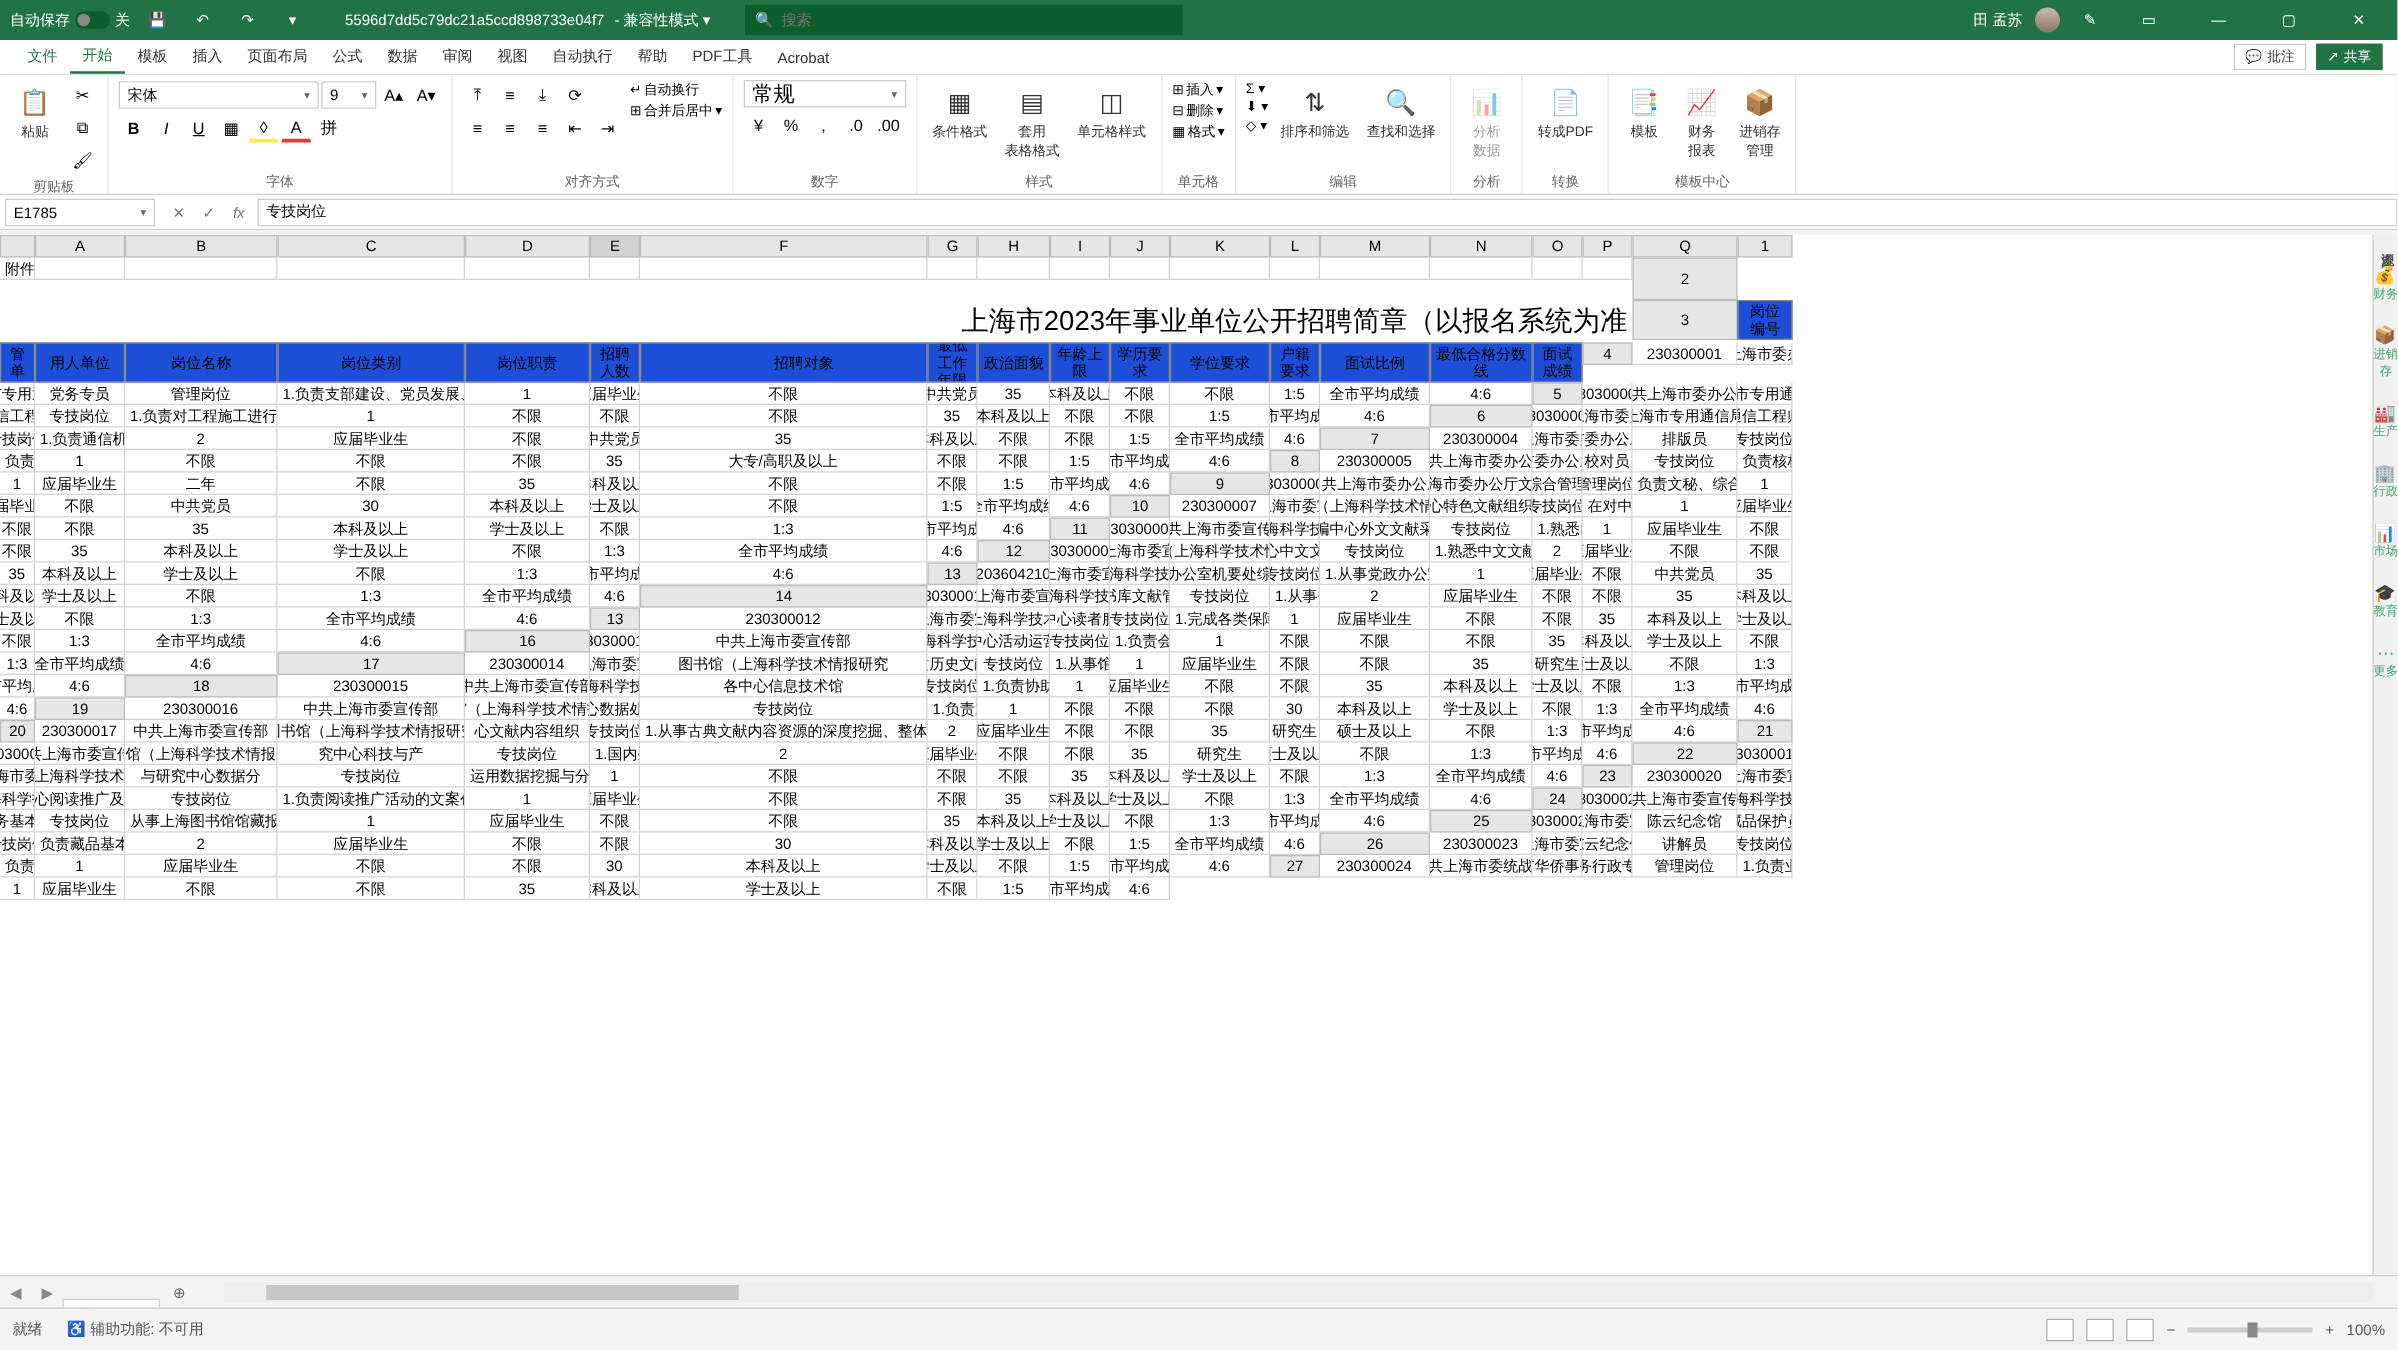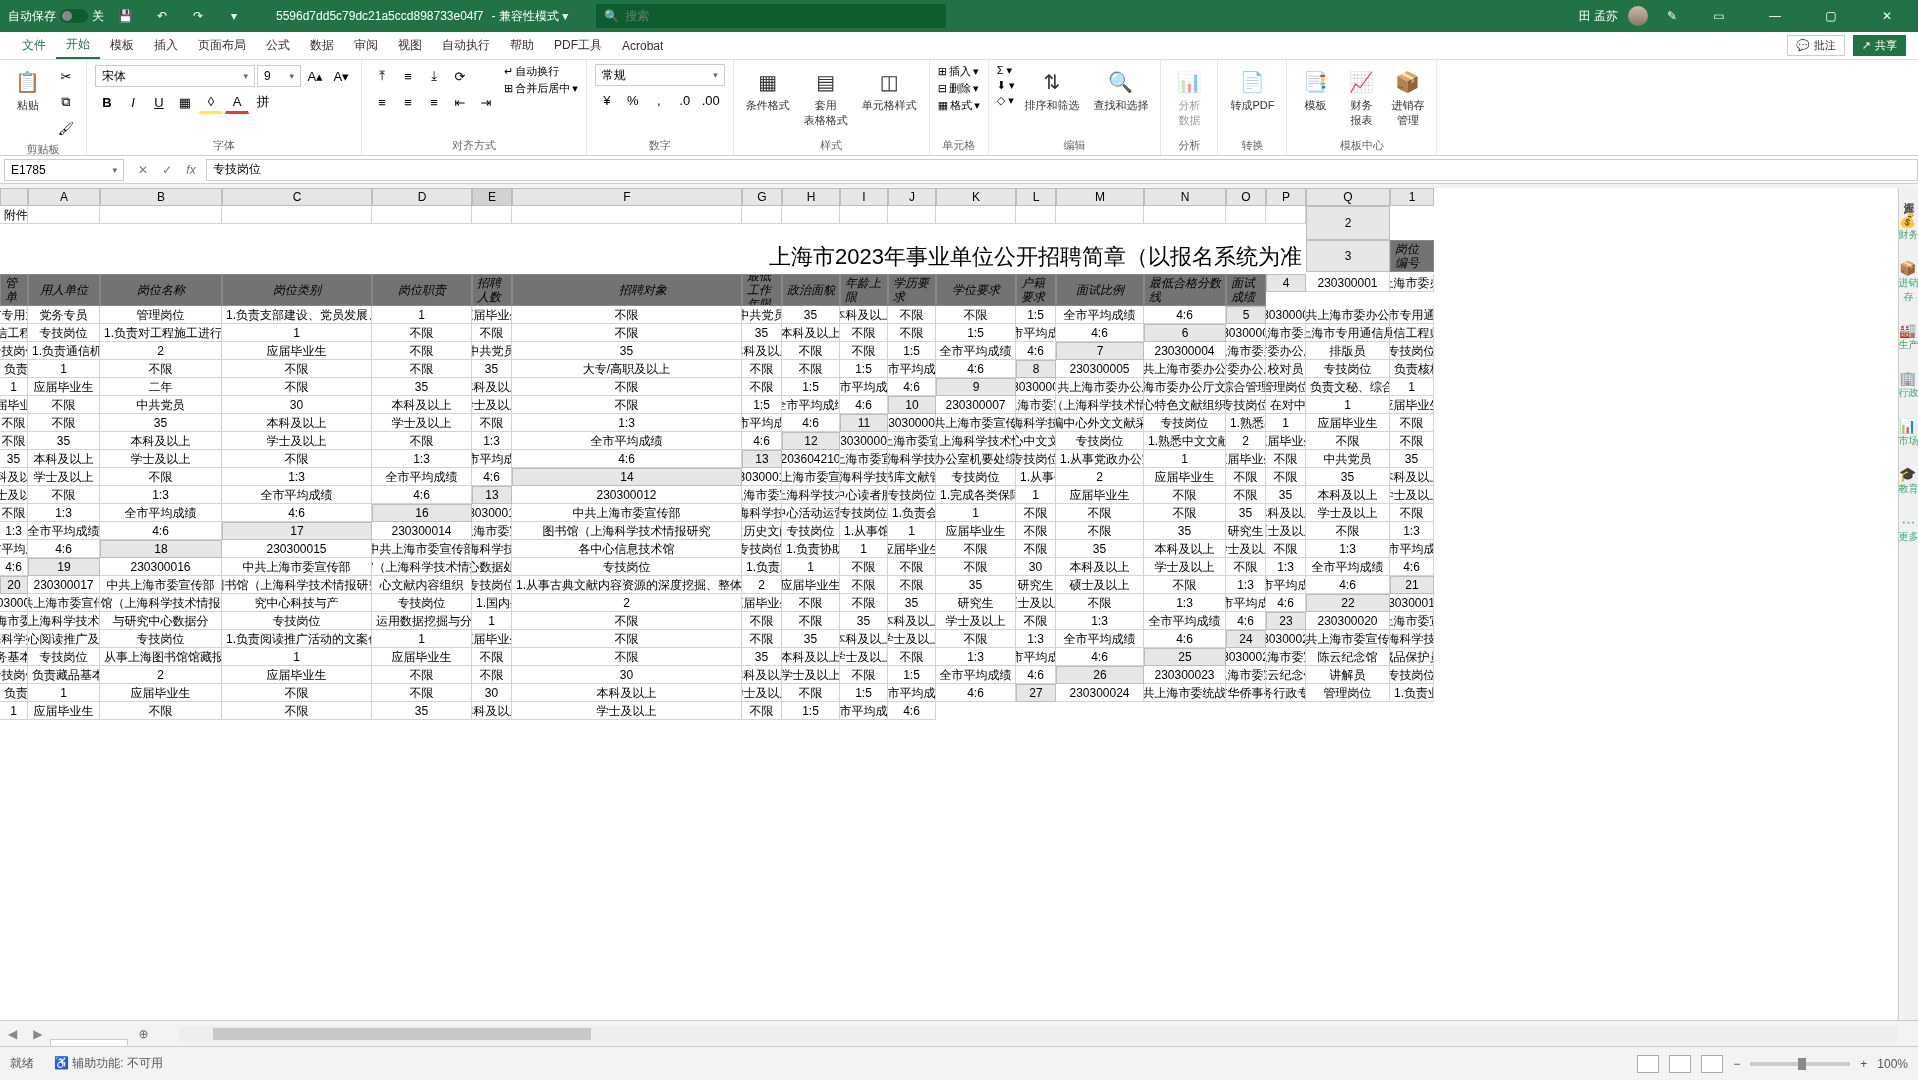--- a/index.html
+++ b/index.html
@@ -31,37 +31,37 @@
 .group { border-right:1px solid #e8e8e8; padding:4px 8px 2px; display:flex; flex-direction:column; }
 .group-body { flex:1; display:flex; gap:6px; align-items:flex-start; }
 .group-label { text-align:center; font-size:11px; color:#666; margin-top:auto; padding-top:2px; }
 .rbtn { display:flex; flex-direction:column; align-items:center; font-size:11px; color:#333; cursor:pointer; padding:2px 4px; }
 .rbtn .ico { width:32px; height:32px; display:flex; align-items:center; justify-content:center; font-size:20px; }
 .rbtn-sm { width:24px; height:24px; display:flex; align-items:center; justify-content:center; font-size:13px; cursor:pointer; border:1px solid transparent; }
 .col { display:flex; flex-direction:column; gap:2px; }
 .row { display:flex; gap:2px; align-items:center; }
 .font-name { width:160px; height:22px; border:1px solid #ccc; font-size:12px; padding:0 6px; display:flex; align-items:center; }
 .font-size { width:44px; height:22px; border:1px solid #ccc; font-size:12px; padding:0 6px; display:flex; align-items:center; }
-.num-fmt { width:130px; height:22px; border:1px solid #ccc; font-size:12px; padding:0 6px; display:flex; align-items:center; }
+.num-fmt { width:130px; height:22px; border:1px solid #ccc; font-size:17px; padding:0 6px; display:flex; align-items:center; }
 .dd::after { content:"▾"; margin-left:auto; font-size:9px; color:#666; }
 
 
 .fx-row { height:28px; background:#fff; display:flex; align-items:center; border-bottom:1px solid #d0d0d0; }
 .namebox { width:120px; height:22px; border:1px solid #ccc; margin:0 4px; font-size:12px; padding:0 6px; display:flex; align-items:center; }
 .fx-btns { display:flex; gap:2px; padding:0 4px; }
 .fx-btns span { width:22px; text-align:center; color:#777; font-size:12px; }
 .fx-input { flex:1; height:22px; border:1px solid #ccc; font-size:12px; padding:0 6px; display:flex; align-items:center; }
 
 
 .grid-wrap { position:absolute; top:188px; left:0; right:20px; bottom:60px; background:#fff; overflow:hidden; }
 .grid { display:grid; font-size:12px; color:#000; }
 .colhdr, .rowhdr, .corner { background:#e6e6e6; border:1px solid #bdbdbd; display:flex; align-items:center; justify-content:center; height:18px; }
 .colhdr.sel, .rowhdr.sel { background:#d2d2d2; }
 .cell { border-right:1px solid #d4d4d4; border-bottom:1px solid #d4d4d4; padding:0 4px; height:18px; line-height:18px; white-space:nowrap; overflow:hidden; display:flex; align-items:center; }
-.cell.hdr { background:#737373; font-weight:400; justify-content:center; border:1px solid #888;font-style:italic; }
+.cell.hdr { background:#1d4ed8; font-weight:400; justify-content:center; text-align:center; border:1px solid #888; }
 .cell.c { justify-content:center; }
 .cell.title { font-size:22px; font-weight:400; justify-content:flex-end; height:34px; border:0; }
 
 
 .side-strip { position:absolute; right:0; top:188px; width:20px; bottom:60px; background:#f0f0f0; border-left:1px solid #ccc; display:flex; flex-direction:column; align-items:center; padding-top:6px; gap:18px; font-size:18px; color:#4a7; }
 .side-strip .lbl { writing-mode:vertical-rl; font-size:11px; color:#444; }
 .side-strip .sicon { width:20px; text-align:center; cursor:pointer; font-size:14px; }
 
 
 .sheet-bar { position:absolute; left:0; right:0; bottom:34px; height:26px; background:#f3f3f3; display:flex; align-items:center; font-size:12px; border-top:1px solid #ccc; }

